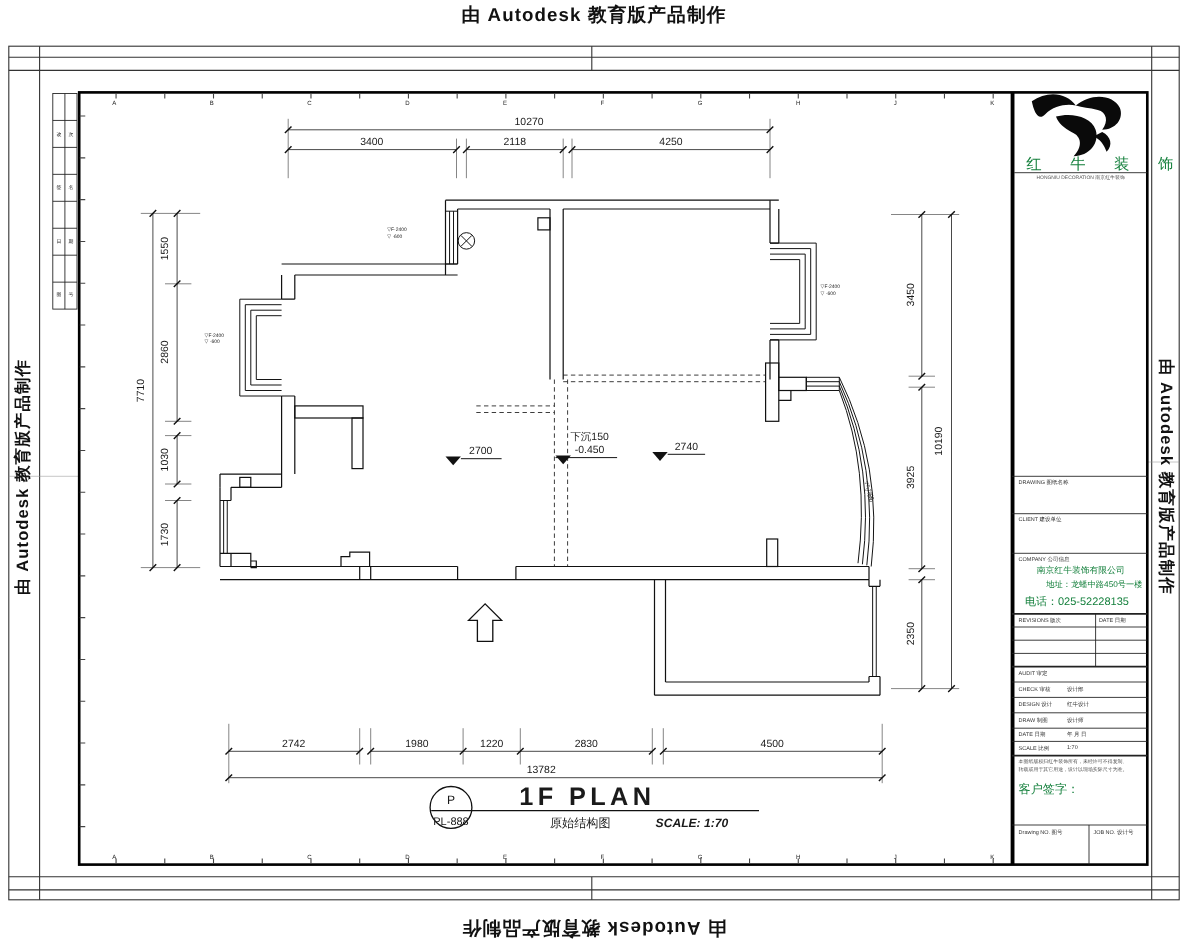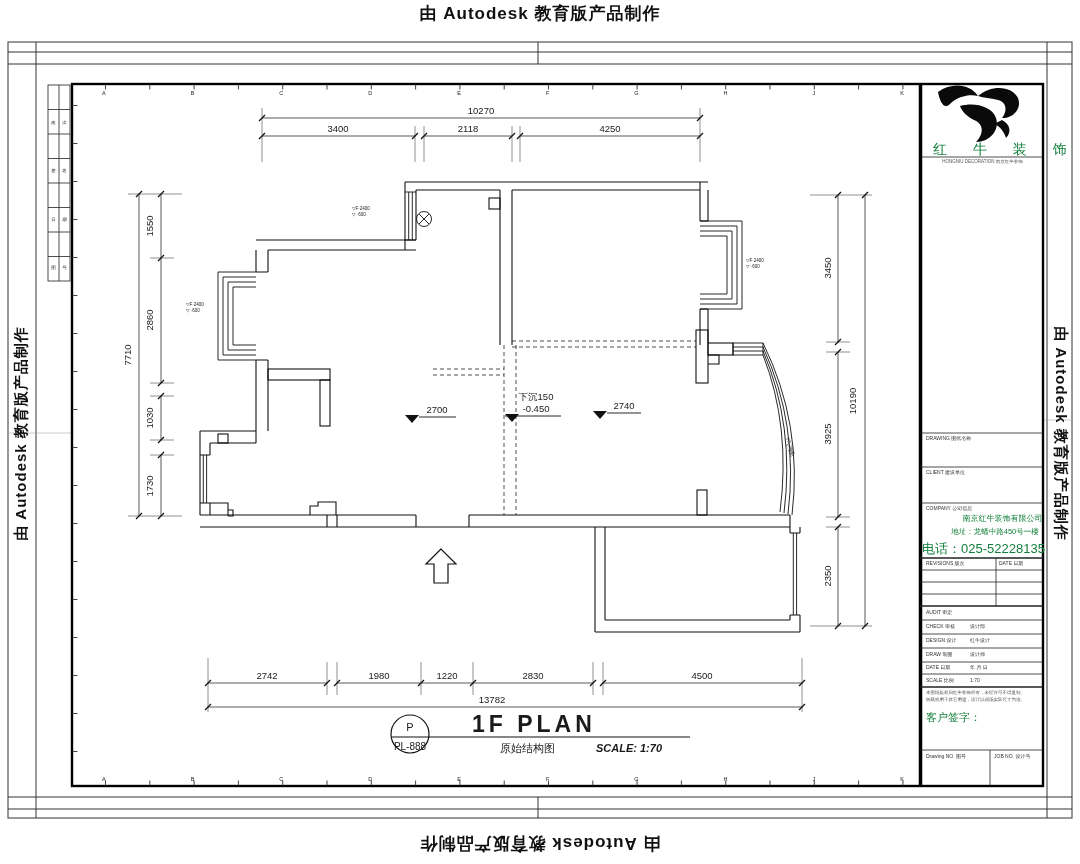--- a/index.html
+++ b/index.html
@@ -222,23 +222,23 @@
 <div class="wm wm-side" style="left:-129px;top:424px;transform:rotate(-90deg);">由 Autodesk 教育版产品制作</div>
 <div class="wm wm-side" style="left:910px;top:424px;transform:rotate(90deg);">由 Autodesk 教育版产品制作</div>
 
 <div class="tb" style="left:922px;top:141px;width:121px;text-align:center;font-size:14px;letter-spacing:11px;text-indent:11px;">红 牛 装 饰</div>
 <div class="tb micro" style="left:922px;top:159px;width:121px;text-align:center;">HONGNIU DECORATION 南京红牛装饰</div>
 
 <div class="tb tiny" style="left:926px;top:435px;">DRAWING 图纸名称</div>
 <div class="tb tiny" style="left:926px;top:469px;">CLIENT 建设单位</div>
 <div class="tb tiny" style="left:926px;top:505px;">COMPANY 公司信息</div>
 
-<div class="tb" style="left:922px;top:513px;width:121px;text-align:center;font-size:8px;padding-left:20px;">南京红牛装饰有限公司</div>
+<div class="tb" style="left:922px;top:513px;width:121px;text-align:center;font-size:8px;">南京红牛装饰有限公司</div>
 <div class="tb" style="left:922px;top:527px;width:146px;text-align:center;font-size:7.5px;">地址：龙蟠中路450号一楼</div>
-<div class="tb" style="left:922px;top:540px;width:114px;text-align:center;font-size:13px;">电话：025-52228135</div>
+<div class="tb" style="left:922px;top:540px;width:114px;text-align:center;font-size:10px;">电话：025-52228135</div>
 
 <div class="tb tiny" style="left:926px;top:560px;">REVISIONS 版次</div>
 <div class="tb tiny" style="left:999px;top:560px;">DATE 日期</div>
 
 <div class="tb tiny" style="left:926px;top:609px;">AUDIT 审定</div>
 <div class="tb tiny" style="left:970px;top:609px;"></div>
 <div class="tb tiny" style="left:926px;top:623px;">CHECK 审核</div>
 <div class="tb tiny" style="left:970px;top:623px;">设计部</div>
 <div class="tb tiny" style="left:926px;top:637px;">DESIGN 设计</div>
 <div class="tb tiny" style="left:970px;top:637px;">红牛设计</div>

